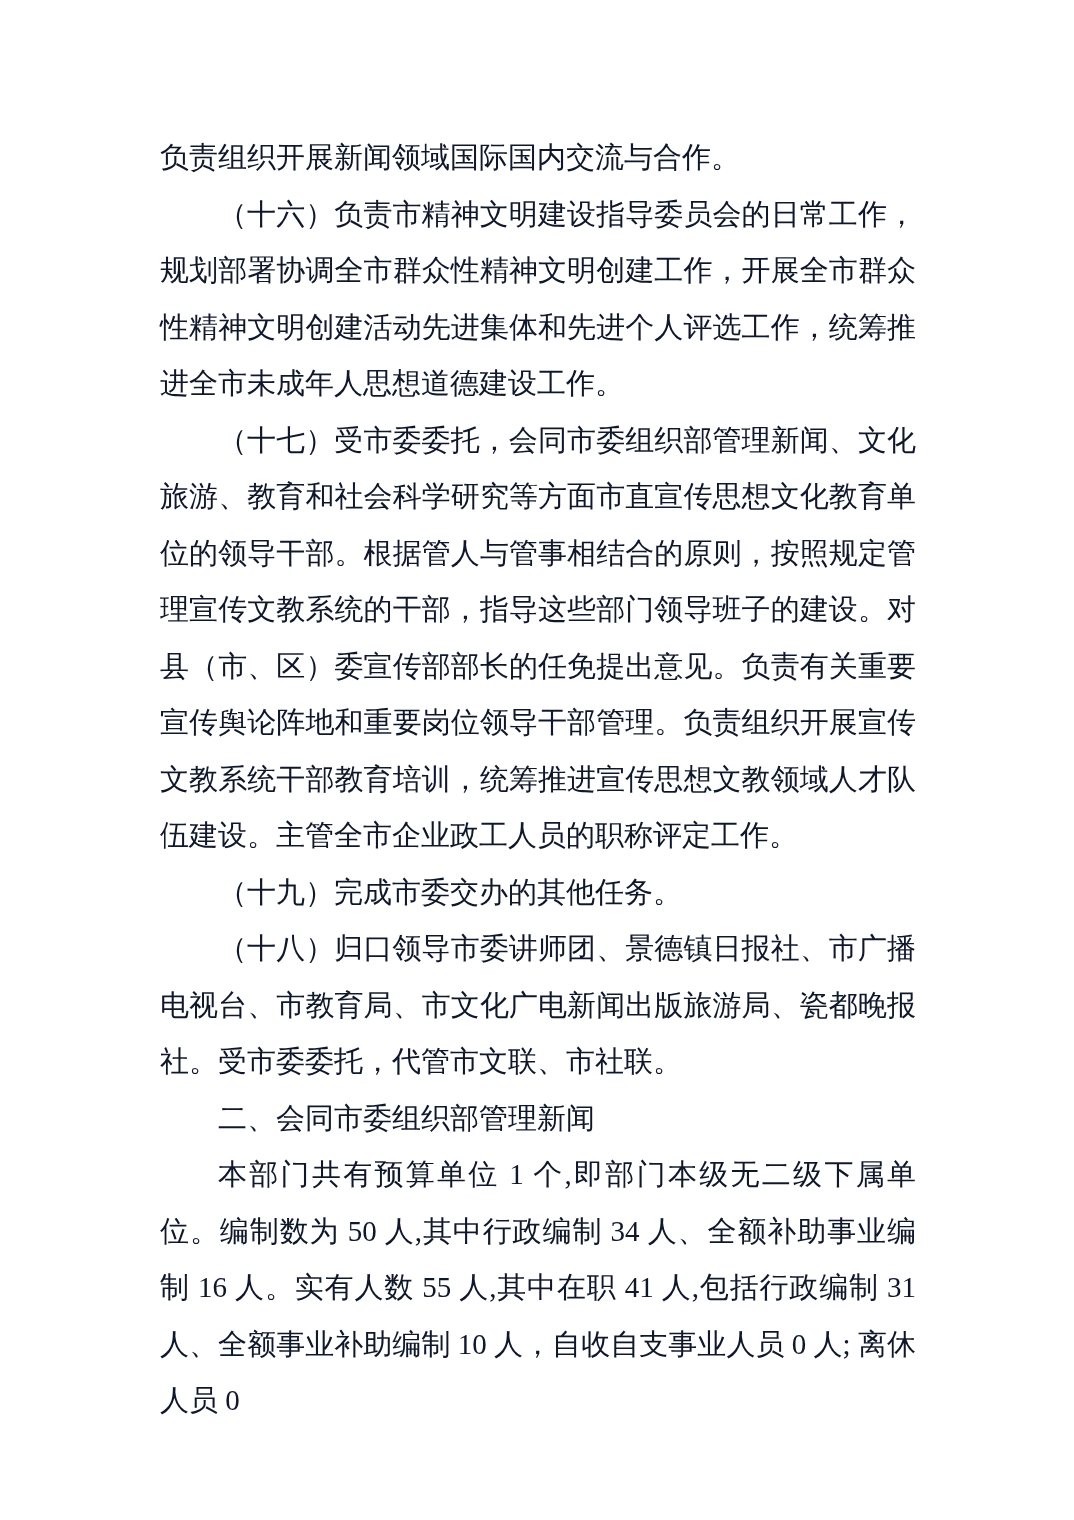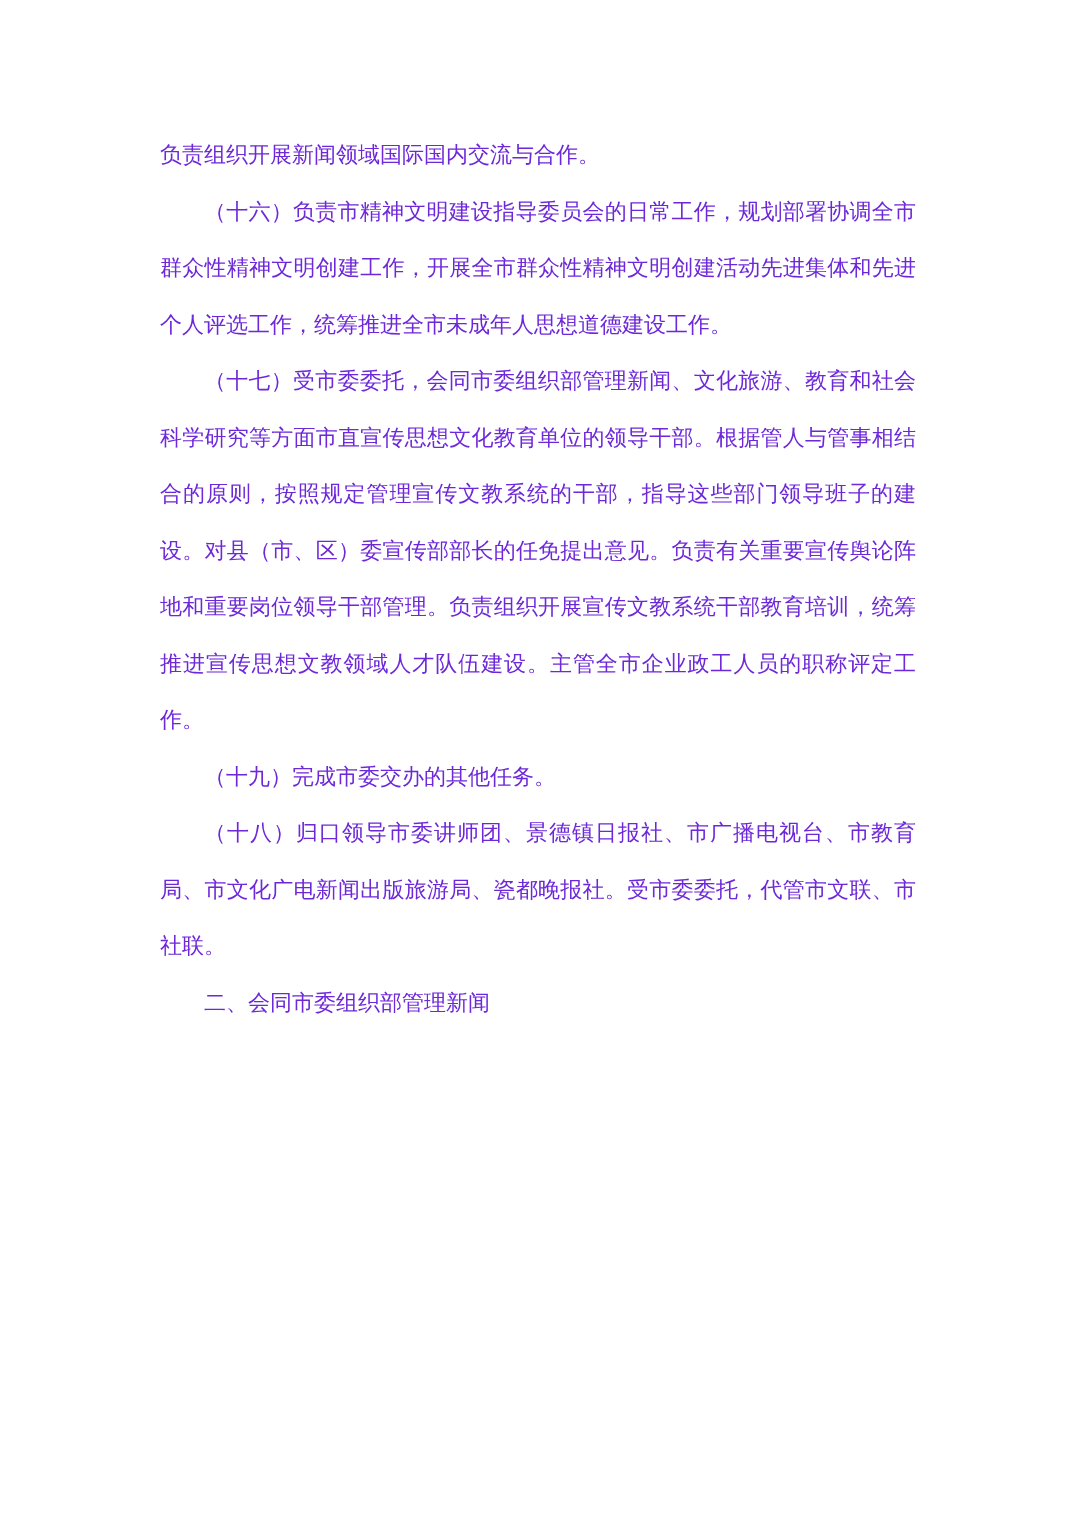--- a/index.html
+++ b/index.html
@@ -12,24 +12,24 @@
     width: 1074px;
     height: 1520px;
     background: #ffffff;
     overflow: hidden;
   }
   .content {
     position: absolute;
     top: 129px;
     left: 160px;
     width: 756px;
-    font-family: Liberation Mono, monospace;
-    font-size: 22px;
+    font-family: Liberation Serif, serif;
+    font-size: 29px;
     line-height: 56.5px;
-    color: #6d28d9;
+    color: #0f172a;
     text-align: justify;
     text-justify: inter-ideograph;
     letter-spacing: 0;
     word-break: break-all;
   }
   .content p {
     margin: 0;
     padding: 0;
   }
   .content p.indent {
@@ -40,14 +40,15 @@
 <body>
 
 <div class="page">
   <div class="content">
     <p class="para">负责组织开展新闻领域国际国内交流与合作。</p>
     <p class="para indent">（十六）负责市精神文明建设指导委员会的日常工作，规划部署协调全市群众性精神文明创建工作，开展全市群众性精神文明创建活动先进集体和先进个人评选工作，统筹推进全市未成年人思想道德建设工作。</p>
     <p class="para indent">（十七）受市委委托，会同市委组织部管理新闻、文化旅游、教育和社会科学研究等方面市直宣传思想文化教育单位的领导干部。根据管人与管事相结合的原则，按照规定管理宣传文教系统的干部，指导这些部门领导班子的建设。对县（市、区）委宣传部部长的任免提出意见。负责有关重要宣传舆论阵地和重要岗位领导干部管理。负责组织开展宣传文教系统干部教育培训，统筹推进宣传思想文教领域人才队伍建设。主管全市企业政工人员的职称评定工作。</p>
     <p class="para indent">（十九）完成市委交办的其他任务。</p>
     <p class="para indent">（十八）归口领导市委讲师团、景德镇日报社、市广播电视台、市教育局、市文化广电新闻出版旅游局、瓷都晚报社。受市委委托，代管市文联、市社联。</p>
     <p class="para indent">二、会同市委组织部管理新闻</p>
+    <p class="para indent">本部门共有预算单位 1 个,即部门本级无二级下属单位。编制数为 50 人,其中行政编制 34 人、全额补助事业编制 16 人。实有人数 55 人,其中在职 41 人,包括行政编制 31 人、全额事业补助编制 10 人，自收自支事业人员 0 人; 离休人员 0</p>
   </div>
 </div>
 
 </body></html>

